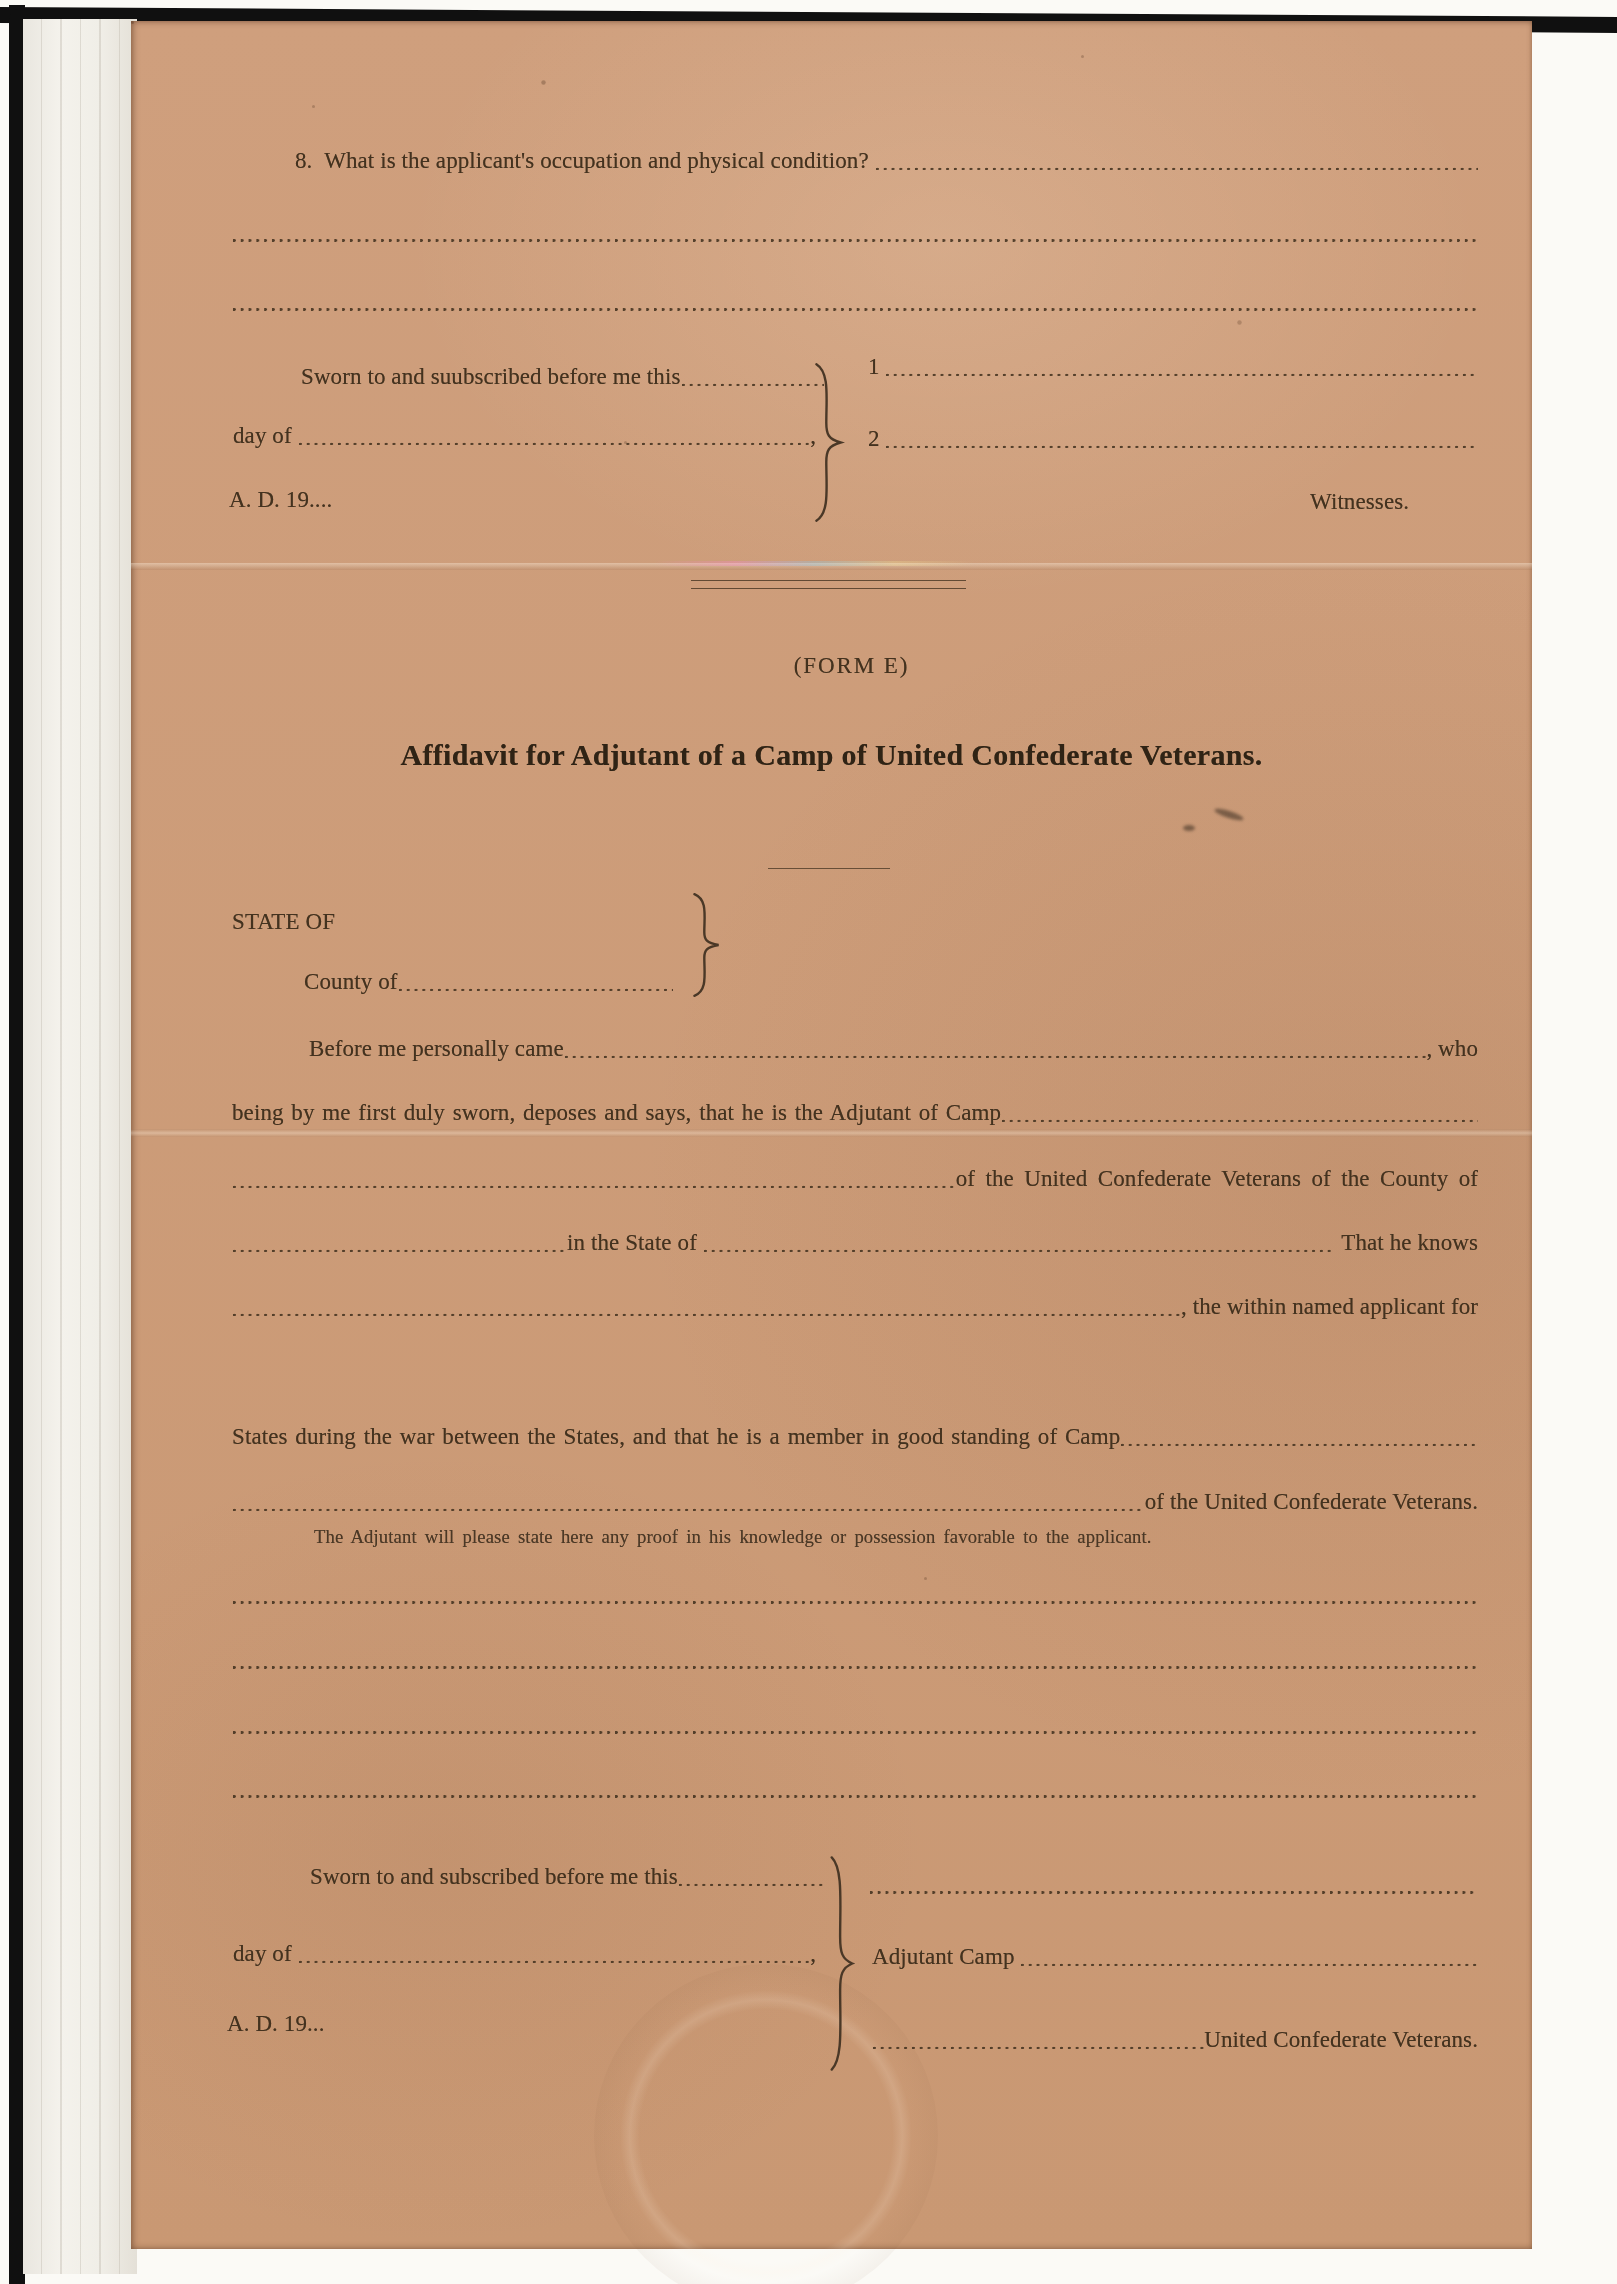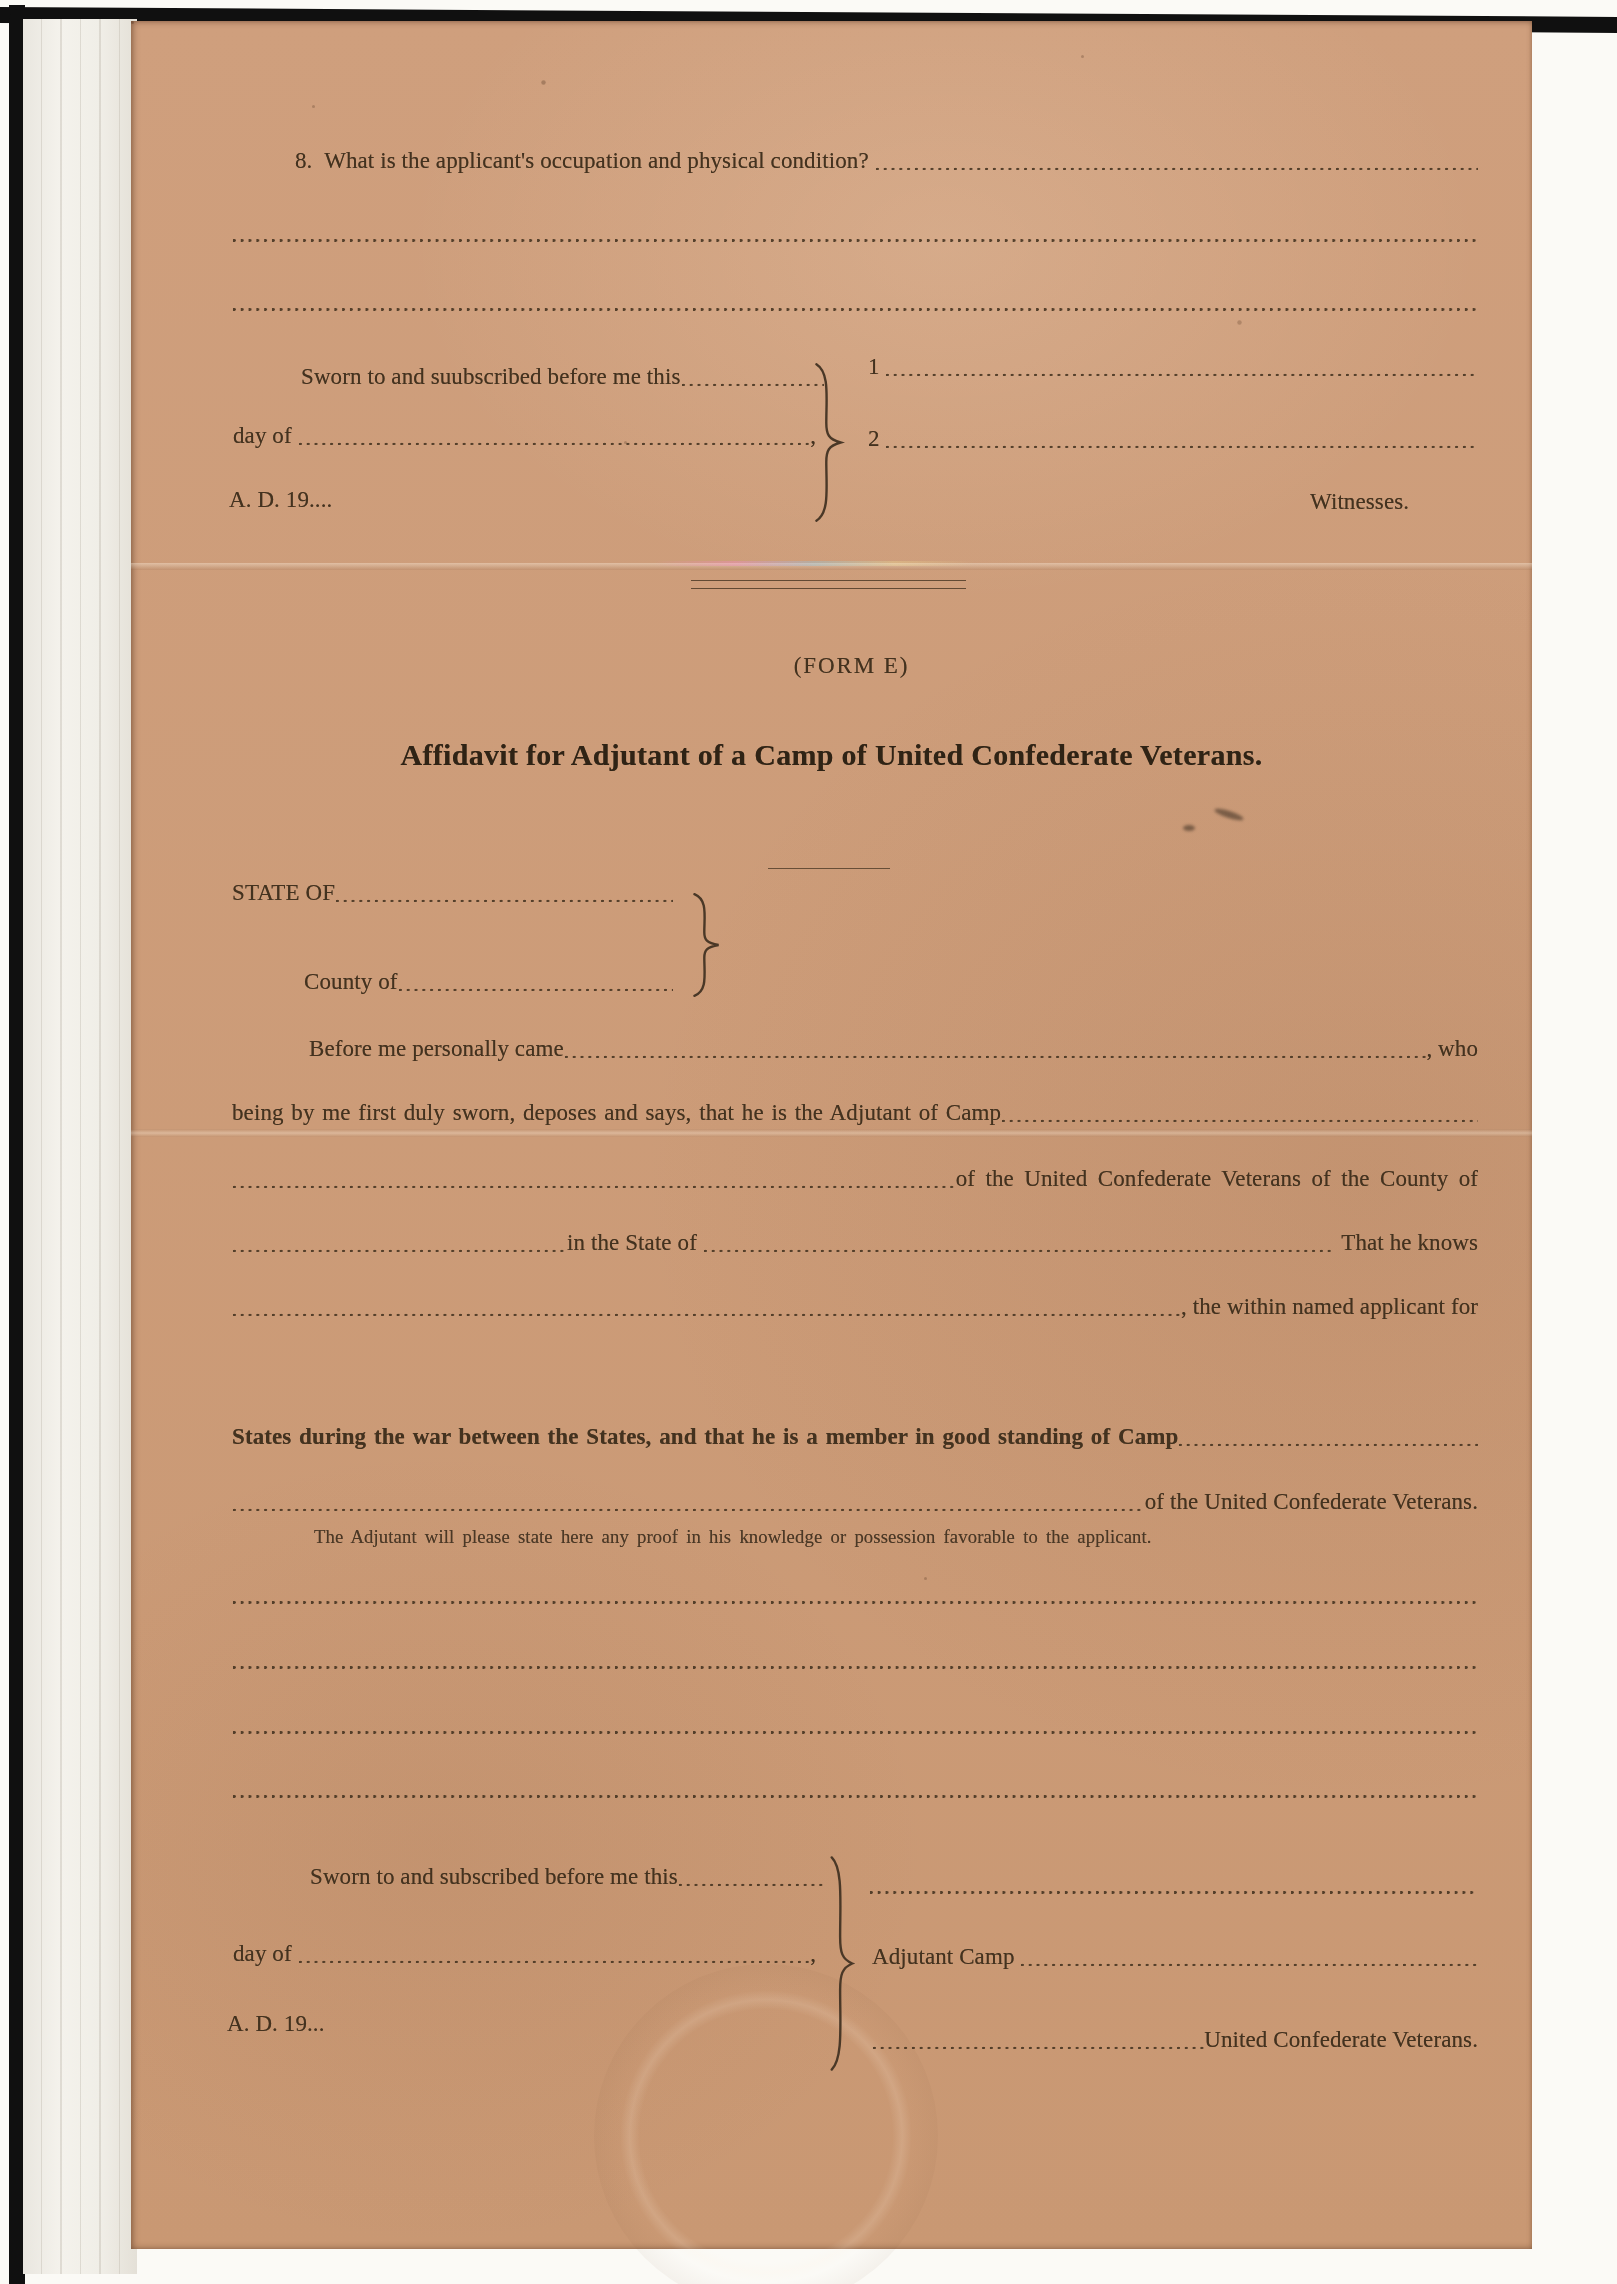--- a/index.html
+++ b/index.html
@@ -122,21 +122,21 @@
 
     <div class="rule2"></div>
     <div class="r center forme" style="left:0;top:631px;width:1401px;margin-left:20px;">
       <span class="lbl">(FORM E)</span>
     </div>
     <div class="r center" style="left:0;top:720px;width:1401px;">
       <span class="lbl title">Affidavit for Adjutant of a Camp of United Confederate Veterans.</span>
     </div>
     <div class="rule1"></div>
 
-    <div class="r" style="left:101px;top:858px;width:441px;">
+    <div class="r" style="left:101px;top:887px;width:441px;flex-direction:column;">
       <span class="lbl">STATE OF</span>
       <span class="dots"></span>
     </div>
     <div class="r" style="left:173px;top:947px;width:369px;">
       <span class="lbl">County of</span>
       <span class="dots"></span>
     </div>
     <div class="brace" style="left:559px;top:871px;width:33px;height:106px;">
       <svg viewBox="0 0 30 100" preserveAspectRatio="none">
           <path d="M4,2 C16,7 13,22 13,38 C13,45 15,48 26,50 C15,52 13,55 13,62 C13,78 16,93 4,98" fill="none" stroke="#4a3827" stroke-width="2.4" stroke-linecap="round" vector-effect="non-scaling-stroke"></path>
@@ -159,21 +159,21 @@
     <div class="r" style="left:101px;top:1208px;width:1246px;">
       <span class="dots fix" style="width:335px;"></span>
       <span class="lbl">in the State of</span><span class="lbl">&nbsp;</span>
       <span class="dots"></span>
       <span class="lbl">&nbsp;</span><span class="lbl">That he knows</span>
     </div>
     <div class="r" style="left:101px;top:1272px;width:1246px;">
       <span class="dots"></span>
       <span class="lbl">, the within named applicant for</span>
     </div>
-    <div class="r ws2" style="left:101px;top:1402px;width:1246px;font-weight:bold;">
+    <div class="r ws2" style="left:101px;top:1402px;width:1246px;">
       <span class="lbl">States during the war between the States, and that he is a member in good standing of Camp</span>
       <span class="dots"></span>
     </div>
     <div class="r" style="left:101px;top:1467px;width:1246px;">
       <span class="dots"></span>
       <span class="lbl">of the United Confederate Veterans.</span>
     </div>
     <div class="r note" style="left:183px;top:1502px;width:1108px;">
       <span class="lbl note">The Adjutant will please state here any proof in his knowledge or possession favorable to the applicant.</span>
     </div>

